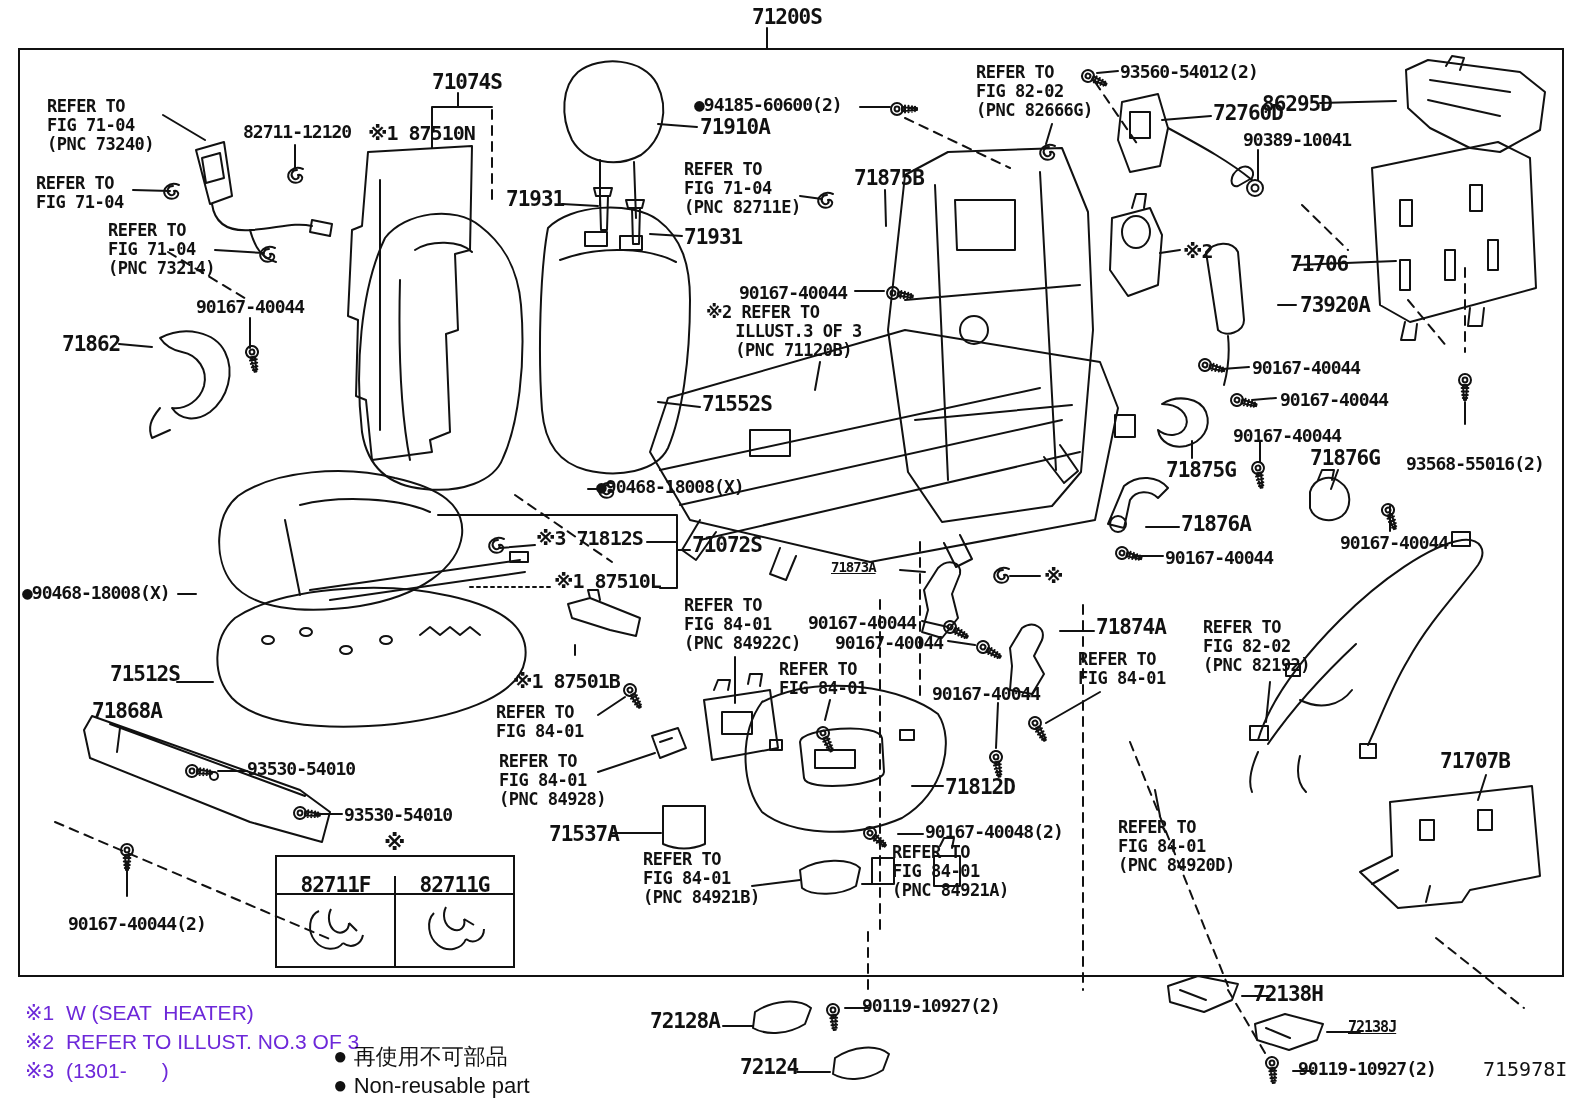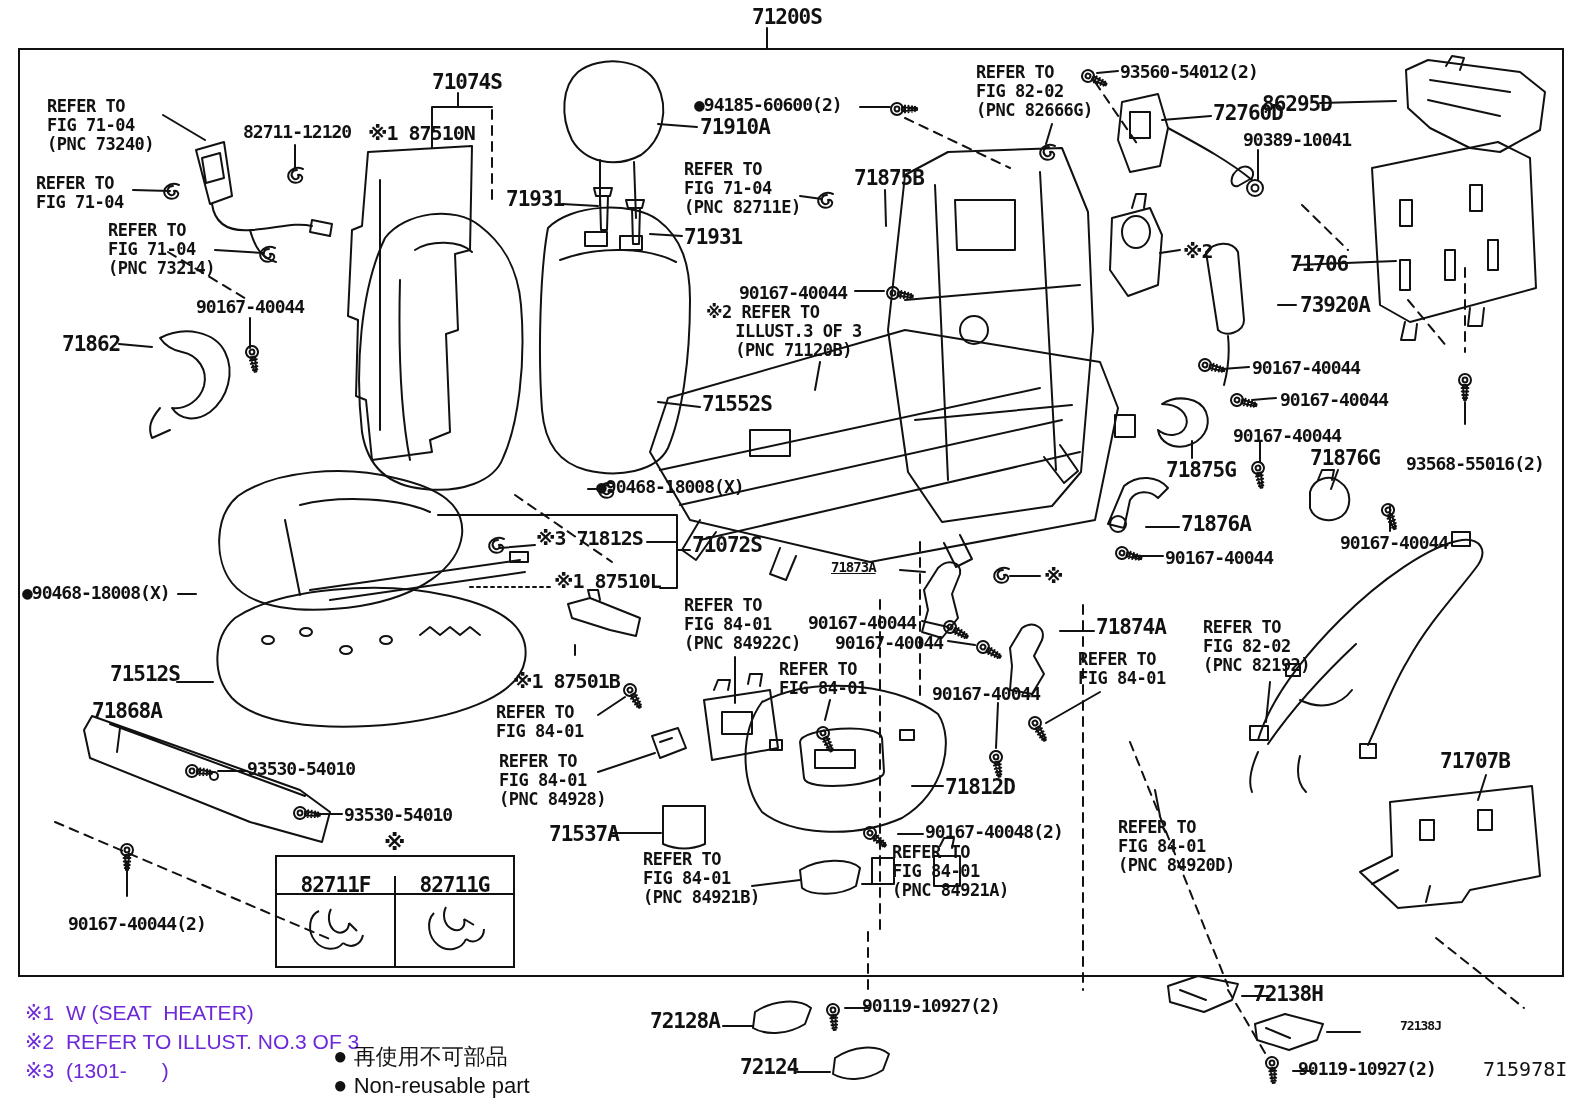--- a/index.html
+++ b/index.html
@@ -308,21 +308,21 @@
 FIG 84-01
 (PNC 84921A)</div>
       <div class="lbl ref" style="left: 643px; top: 850px; font-size: 17px;">REFER TO
 FIG 84-01
 (PNC 84921B)</div>
       <div class="lbl ref" style="left: 1118px; top: 818px; font-size: 17px;">REFER TO
 FIG 84-01
 (PNC 84920D)</div>
       <div class="lbl" style="left: 1440px; top: 750px; font-size: 21px;">71707B</div>
       <div class="lbl" style="left: 1253px; top: 983px; font-size: 21px;">72138H</div>
-      <div class="lbl" style="left: 1400px; top: 1019px; font-size: 13px;">72138J</div>
+      <div class="lbl" style="left: 1348px; top: 1019px; font-size: 15px; text-decoration: underline;">72138J</div>
       <div class="lbl" style="left: 1298px; top: 1059px; font-size: 18px;">90119-10927(2)</div>
       <div class="lbl" style="left: 650px; top: 1010px; font-size: 21px;">72128A</div>
       <div class="lbl" style="left: 862px; top: 996px; font-size: 18px;">90119-10927(2)</div>
       <div class="lbl" style="left: 740px; top: 1056px; font-size: 21px;">72124</div>
       <div class="lbl code" style="left: 1483px; top: 1058px; font-size: 20px;">715978I</div>
     </div>
 
   <div class="table-mark">※</div>
   <div class="parts-table">
     <div class="hdr">

